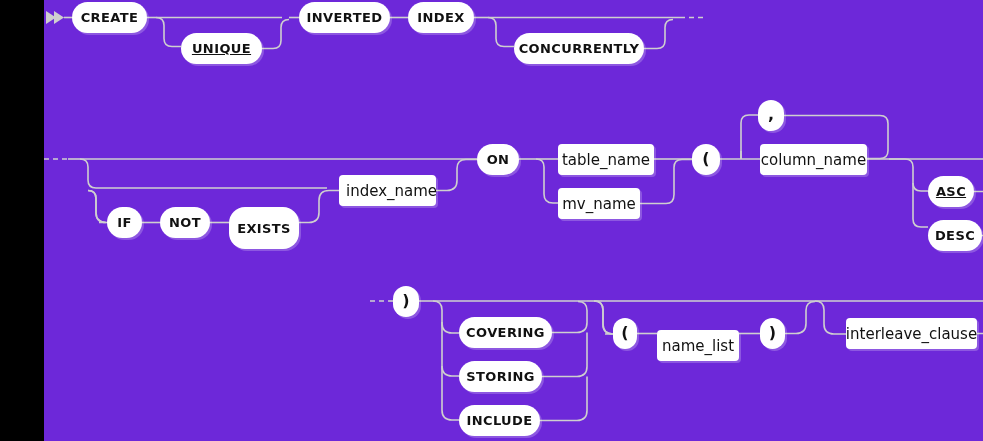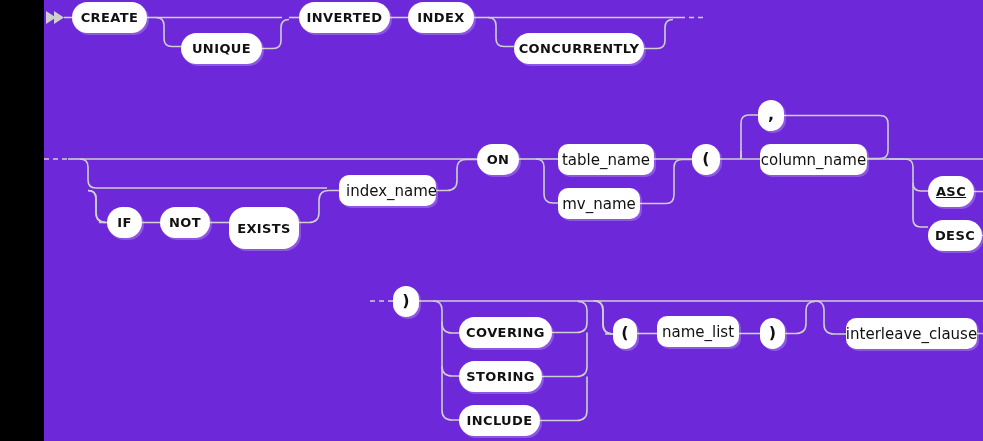--- a/index.html
+++ b/index.html
@@ -34,21 +34,21 @@
     box-shadow: 2px 2px 0 rgba(255,255,255,0.22);
     z-index: 5;
   }
   .node.terminal {
     border-radius: 16px;
     font-weight: bold;
     font-size: 13px;
     letter-spacing: 0.4px;
   }
   .node.nonterminal {
-    border-radius: 10px;
+    border-radius: 4px;
     font-weight: normal;
     font-size: 15px;
   }
   .node.punct {
     border-radius: 16px;
     font-weight: bold;
     font-size: 16px;
     padding-bottom: 2px;
   }
 </style>
@@ -154,21 +154,21 @@
       <path d="M933 333.5 H944 q10 0 10 -10 v-13 q0 -9 9 -9"></path>
 
       <g fill="#cfcfcf" stroke="none">
         <path d="M965 294 L979 301 L965 308 Z"></path>
         <path d="M979 294 L979 308 L972 301 Z"></path>
       </g>
     </g>
   </svg>
 
   <div class="node terminal" style="left:28px;  top:2px;   width:75px;  height:31px;">CREATE</div>
-  <div class="node terminal" style="left:137px; top:33px;  width:81px;  height:31px;">UNIQUE</div>
+  <div class="node terminal" style="left:137px; top:33px;  width:81px;  height:31px;text-decoration:underline;">UNIQUE</div>
   <div class="node terminal" style="left:364px; top:2px;   width:66px;  height:31px;">INDEX</div>
   <div class="node terminal" style="left:255px; top:2px;   width:91px;  height:31px;">INVERTED</div>
   <div class="node terminal" style="left:470px; top:33px;  width:130px; height:31px;">CONCURRENTLY</div>
 
   <div class="node terminal" style="left:63px;  top:207px; width:35px;  height:31px;">IF</div>
   <div class="node terminal" style="left:116px; top:207px; width:50px;  height:31px;">NOT</div>
   <div class="node terminal" style="left:185px; top:207px; width:70px;  height:42px;">EXISTS</div>
   <div class="node nonterminal" style="left:295px; top:175px; width:97px;  height:31px;padding-left:8px;">index_name</div>
   <div class="node terminal" style="left:433px; top:144px; width:42px;  height:31px;">ON</div>
   <div class="node nonterminal" style="left:514px; top:144px; width:96px;  height:31px;">table_name</div>
@@ -177,17 +177,17 @@
   <div class="node punct" style="left:714px; top:100px; width:26px;  height:31px;">,</div>
   <div class="node nonterminal" style="left:716px; top:144px; width:107px; height:31px;">column_name</div>
   <div class="node terminal" style="left:884px; top:176px; width:46px;  height:31px;text-decoration:underline;">ASC</div>
   <div class="node terminal" style="left:884px; top:220px; width:54px;  height:31px;">DESC</div>
 
   <div class="node punct" style="left:349px; top:286px; width:26px;  height:31px;">)</div>
   <div class="node terminal" style="left:415px; top:317px; width:93px;  height:31px;">COVERING</div>
   <div class="node terminal" style="left:415px; top:361px; width:83px;  height:31px;">STORING</div>
   <div class="node terminal" style="left:415px; top:405px; width:81px;  height:31px;">INCLUDE</div>
   <div class="node punct" style="left:569px; top:318px; width:24px;  height:31px;">(</div>
-  <div class="node nonterminal" style="left:613px; top:316px; width:82px;  height:31px;">name_list</div>
+  <div class="node nonterminal" style="left:613px; top:330px; width:82px;  height:31px;">name_list</div>
   <div class="node punct" style="left:716px; top:318px; width:25px;  height:31px;">)</div>
   <div class="node nonterminal" style="left:802px; top:318px; width:131px; height:31px;">interleave_clause</div>
 
 </div>
 
 </body></html>

